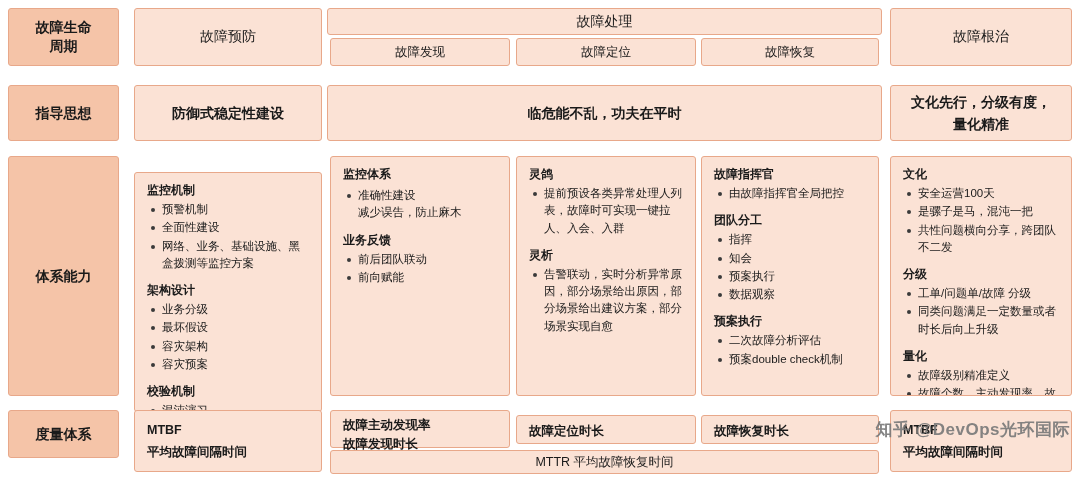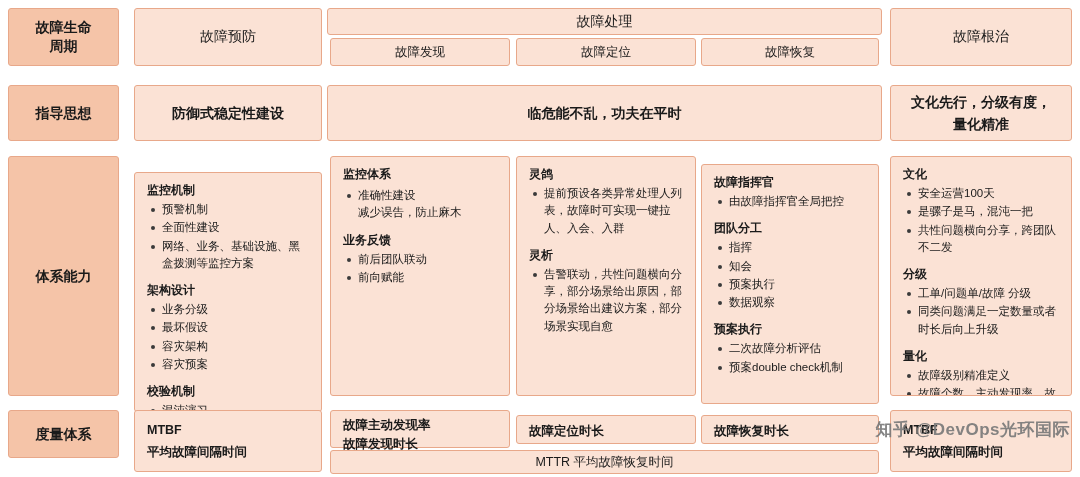--- a/index.html
+++ b/index.html
@@ -194,25 +194,25 @@
     </ul>
   </div>
 
   <div class="cell capsule" style="left:516px; top:156px; width:180px; height:240px;">
     <div class="grp-title">灵鸽</div>
     <ul class="bul">
       <li>提前预设各类异常处理人列表，故障时可实现一键拉人、入会、入群</li>
     </ul>
     <div class="grp-title spaced">灵析</div>
     <ul class="bul">
-      <li>告警联动，共性问题横向分享，部分场景给出原因，部分场景给出建议方案，部分场景实现自愈</li>
-    </ul>
-  </div>
-
-  <div class="cell capsule" style="left:701px; top:156px; width:178px; height:240px;margin-top:8px;">
+      <li>告警联动，实时分析异常原因，部分场景给出原因，部分场景给出建议方案，部分场景实现自愈</li>
+    </ul>
+  </div>
+
+  <div class="cell capsule" style="left:701px; top:156px; width:178px; height:240px;">
     <div class="grp-title">故障指挥官</div>
     <ul class="bul">
       <li>由故障指挥官全局把控</li>
     </ul>
     <div class="grp-title spaced">团队分工</div>
     <ul class="bul">
       <li>指挥</li>
       <li>知会</li>
       <li>预案执行</li>
       <li>数据观察</li>

